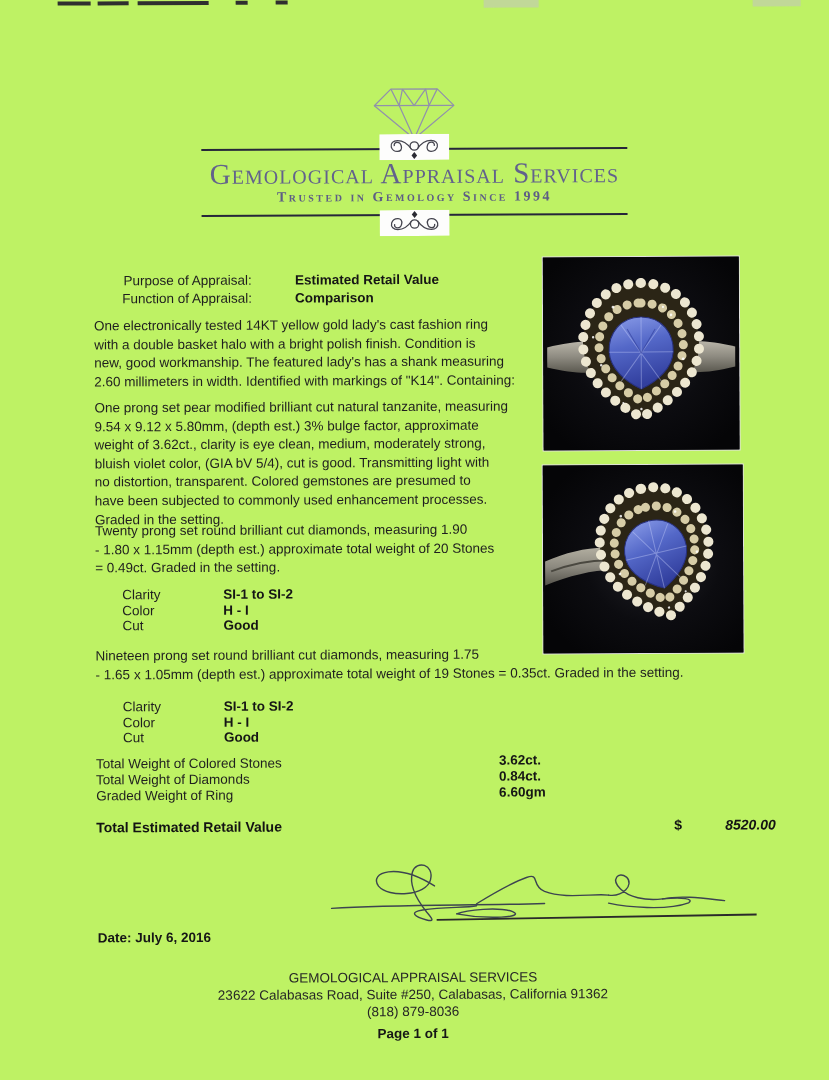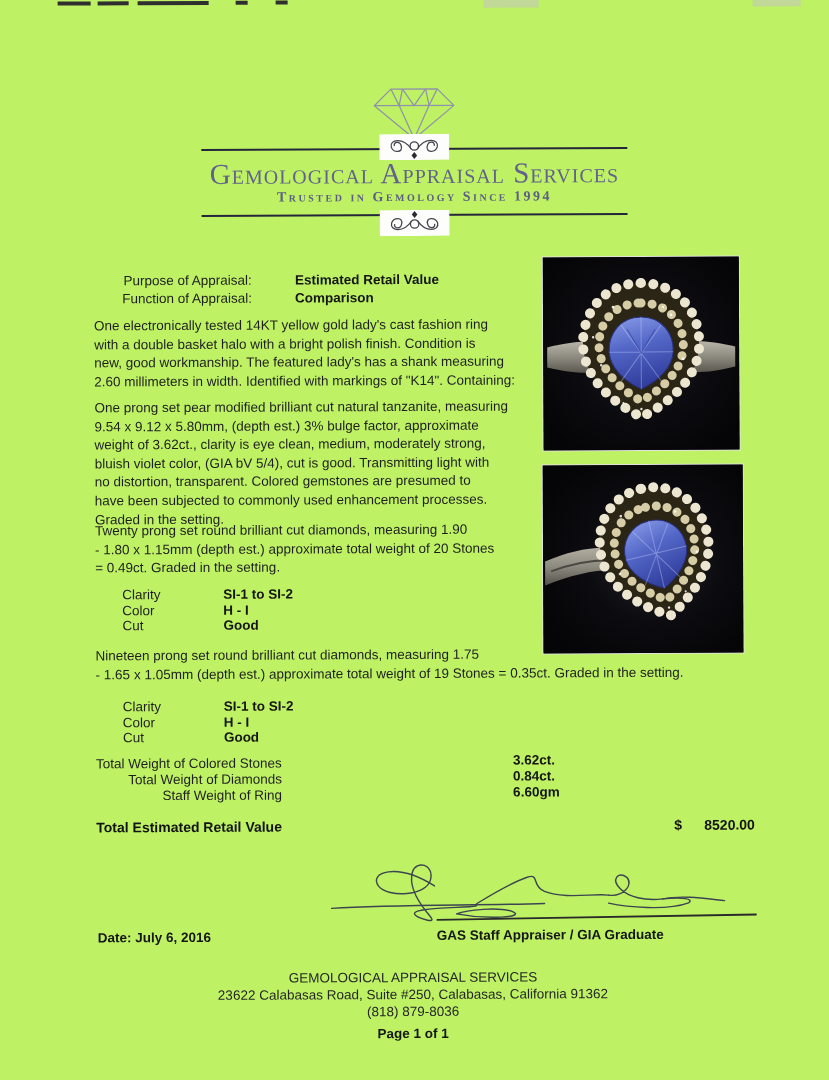--- a/index.html
+++ b/index.html
@@ -33,26 +33,26 @@
   .p3{top:521px;}
   .p4{top:646px;width:640px;}
   .grade-table{position:absolute;left:122px;font-size:13.5px;}
   .gt1{top:586px;}
   .gt2{top:698px;}
   .g-row{display:flex;height:15.6px;line-height:15.6px;}
   .g-label{width:101px;}
   .g-value{font-weight:700;color:#151515;text-align:right;}
 
   .totals{position:absolute;left:95px;top:755px;font-size:13.5px;}
-  .t-row{position:relative;height:16.2px;line-height:16.2px;text-align:right;}
-  .t-value{position:absolute;left:403px;top:-2px;font-weight:700;color:#151515;margin-left:14px;}
+  .t-row{position:relative;height:16.2px;line-height:16.2px;}
+  .t-value{position:absolute;left:403px;top:-2px;font-weight:700;color:#151515;}
 
   .total-line{position:absolute;left:95px;top:818px;font-size:14px;font-weight:700;color:#131313;width:680px;}
   .tl-cur{position:absolute;left:578px;top:0;}
-  .tl-amt{position:absolute;left:608px;top:0;}
+  .tl-amt{position:absolute;left:629px;top:0;font-style:italic;}
 
   
   .sig{position:absolute;left:325px;top:856px;}
   .date-line{position:absolute;left:96px;top:929px;font-size:13.5px;font-weight:700;color:#161616;}
   .appraiser{position:absolute;left:435px;top:927px;font-size:13.5px;line-height:17px;}
   .appraiser .a-title{font-weight:700;color:#151515;}
   .appraiser .a-sub{font-style:italic;color:#2c2c2c;}
 
   
   .footer{position:absolute;left:0;top:969px;width:822px;text-align:center;font-size:13.5px;line-height:17px;color:#262626;}
@@ -168,21 +168,21 @@
         </div>
       <div class="g-row">
           <span class="g-label">Cut</span>
           <span class="g-value">Good</span>
         </div>
     </div>
 
     <div class="totals">
       <div class="t-row"><span>Total Weight of Colored Stones</span><span class="t-value">3.62ct.</span></div>
       <div class="t-row"><span>Total Weight of Diamonds</span><span class="t-value">0.84ct.</span></div>
-      <div class="t-row"><span>Staff Weight of Ring</span><span class="t-value">6.60gm</span></div>
+      <div class="t-row"><span>Graded Weight of Ring</span><span class="t-value">6.60gm</span></div>
     </div>
 
     <div class="total-line">
       <span>Total Estimated Retail Value</span>
       <span class="tl-cur">$</span>
       <span class="tl-amt">8520.00</span>
     </div>
 
     <svg class="sig" width="445" height="70" viewBox="0 0 445 70">
       <g fill="none" stroke="#3c4450" stroke-width="1.4" stroke-linecap="round">
@@ -191,21 +191,20 @@
         <path d="M130,58 C160,64 200,62 186,56 C172,51 140,54 130,58"></path>
         <path d="M150,48 C170,36 188,26 200,22 C214,17 204,30 218,36 C238,44 268,38 282,40"></path>
         <path d="M282,40 C296,42 308,30 300,22 C292,16 284,24 294,34 C302,42 318,46 336,44 C356,42 368,44 362,48 C340,56 300,52 282,48"></path>
         <path d="M336,44 C356,40 380,44 398,46"></path>
       </g>
       <path d="M110,64 L430,60" stroke="#2a2a2a" stroke-width="1.8" fill="none"></path>
     </svg>
 
     <div class="date-line">Date: July 6, 2016</div>
     <div class="appraiser">
-      <div class="a-title">GAS Staff Appraiser / GIA Graduate</div>
     </div>
 
     <div class="footer">
       <div>GEMOLOGICAL APPRAISAL SERVICES</div>
       <div>23622 Calabasas Road, Suite #250, Calabasas, California 91362</div>
       <div>(818) 879-8036</div>
       <div class="f-page">Page 1 of 1</div>
     </div>
 
     <div class="photo photo1">

